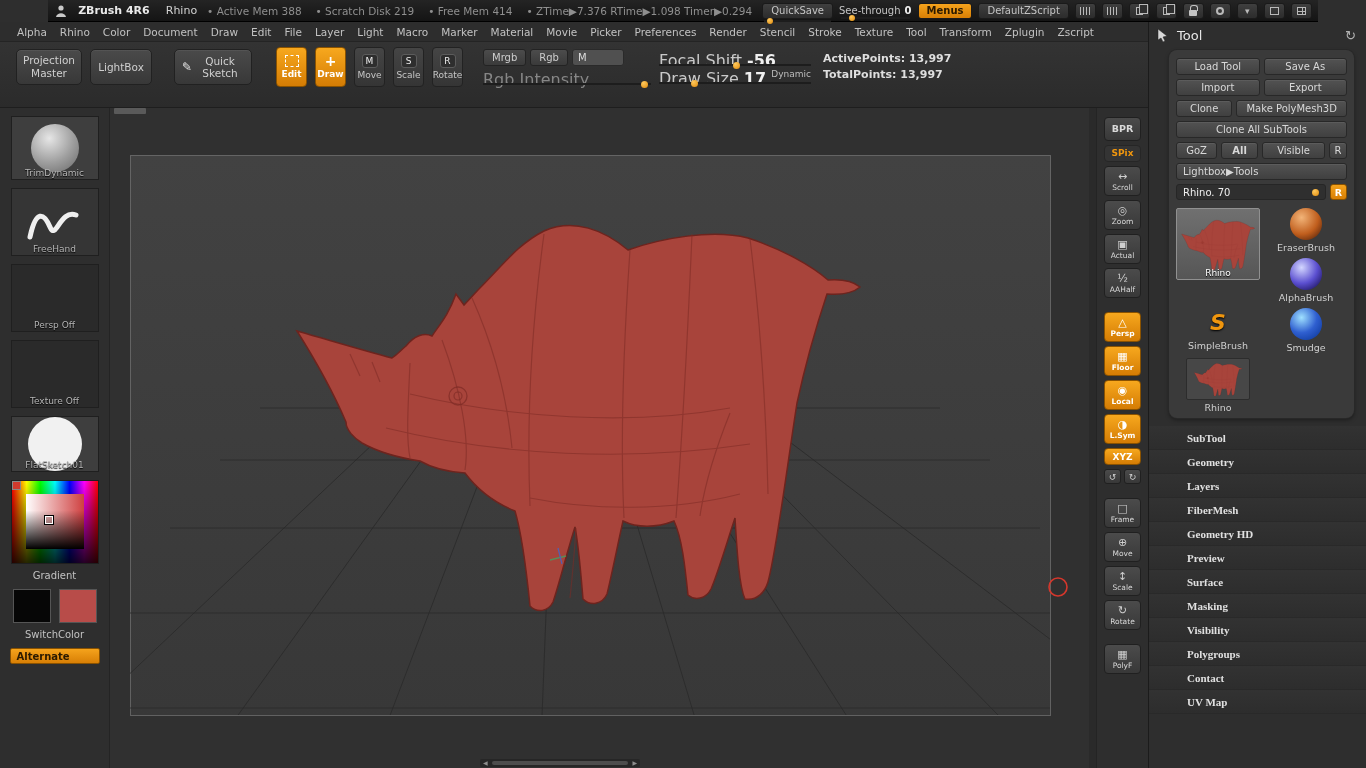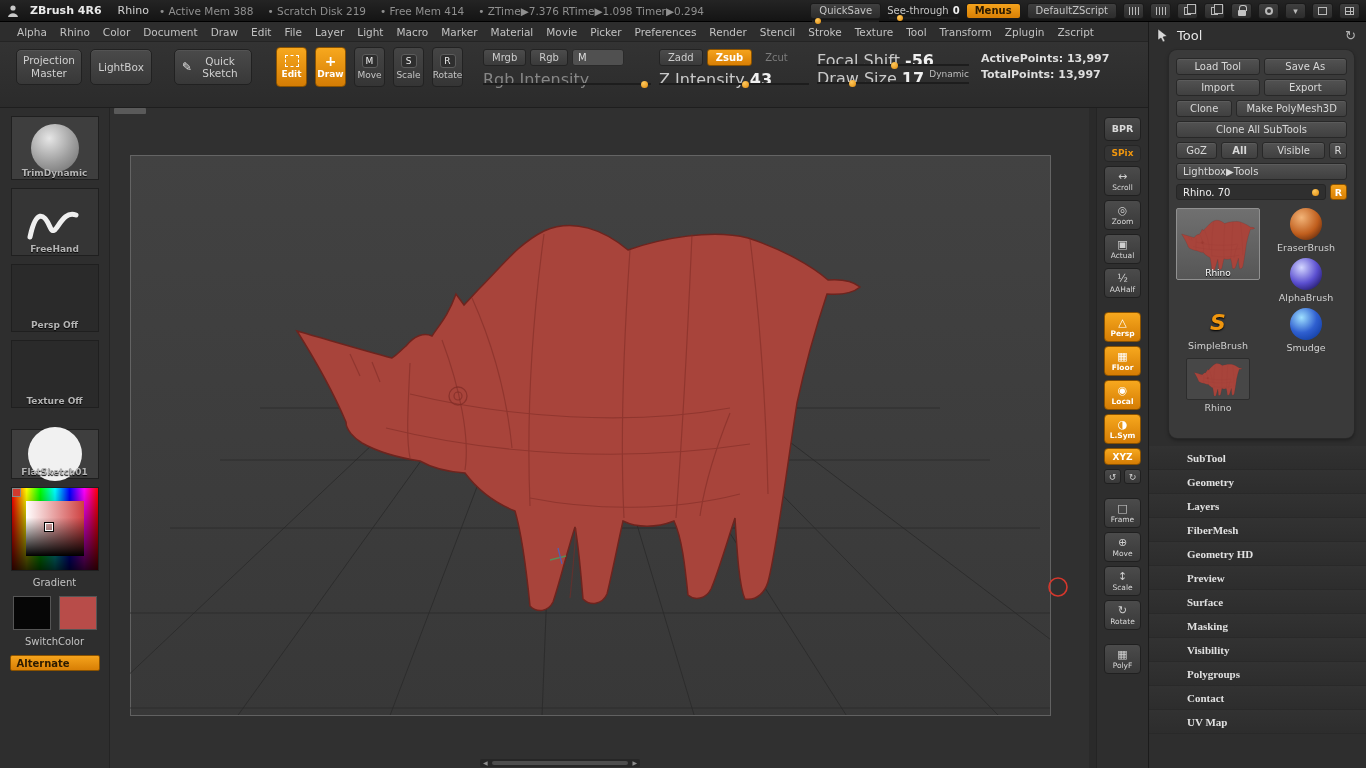--- a/index.html
+++ b/index.html
@@ -1,19 +1,19 @@
 <!DOCTYPE html>
 <html><head>
 <meta charset="utf-8">
 <style>
   * { box-sizing: border-box; margin: 0; padding: 0; }
   html,body { width:1366px; height:768px; overflow:hidden; background:#2e2e2e;
     font-family:"DejaVu Sans","Liberation Sans",sans-serif; font-size:11px; color:#c9c9c9;
     -webkit-font-smoothing:antialiased; }
-  .app { width:1366px; height:768px; display:flex; flex-direction:column; }
+  .app { width:1366px; height:768px; display:flex; flex-direction:column;align-items:center; }
 
   
   .titlebar { height:22px; background:linear-gradient(#242424,#141414); display:flex; align-items:center;
     padding:0 6px; gap:10px; border-bottom:1px solid #000; flex:0 0 22px; }
   .titlebar .app-title { color:#e9e9e9; font-weight:bold; font-size:11px; }
   .titlebar .doc-title { color:#d2d2d2; margin-left:6px; }
   .tb-stats { display:flex; gap:14px; color:#8f8f8f; font-size:10.5px; white-space:nowrap; }
   .tb-right { margin-left:auto; display:flex; align-items:center; gap:6px; }
   .tb-btn { background:linear-gradient(#3f3f3f,#2c2c2c); border:1px solid #1a1a1a; border-radius:3px;
     color:#c4c4c4; font-size:10px; padding:1px 8px; height:16px; display:flex; align-items:center; position:relative; }
@@ -82,29 +82,29 @@
   .points { font-size:11px; font-weight:bold; color:#dedede; line-height:16px; white-space:nowrap; margin-left:4px; }
   .dyn { font-size:9px; color:#bdbdbd; margin-left:auto; }
 
   
   .content-row { display:flex; height:660px; }
 
   
   .left-shelf { width:110px; background:#2e2e2e; border-right:1px solid #242424; padding:8px 0 0;
     display:flex; flex-direction:column; align-items:center; gap:8px; }
   .shelf-thumb { width:88px; position:relative; border:1px solid #1f1f1f; background:#3e3e3e;
-    display:flex; align-items:center; justify-content:center;font-weight:bold; }
+    display:flex; align-items:center; justify-content:center; }
   .shelf-label { position:absolute; bottom:1px; left:0; right:0; text-align:center; font-size:9px; color:#b5b5b5;
     text-shadow:0 1px 1px #000; }
   .t-brush { height:64px; }
   .t-brush .sphere3d { width:48px; height:48px; border-radius:50%;
     background:radial-gradient(circle at 38% 30%, #e6e6e6, #9d9d9d 55%, #757575 88%); }
   .t-stroke { height:68px; background:#353535; }
   .t-dark { height:68px; background:#2a2a2a; }
-  .t-mat { height:50px;margin-top:13px; }
+  .t-mat { height:56px; }
   .t-mat .flatcircle { width:54px; height:54px; border-radius:50%; background:#f1f1f1; }
   .color-picker { width:88px; height:84px; position:relative; border:1px solid #1f1f1f;
     background:linear-gradient(to bottom, rgba(255,255,255,0) 0%, rgba(0,0,0,.85) 100%),
       linear-gradient(to right,#f00,#ff0 17%,#0f0 33%,#0ff 50%,#00f 67%,#f0f 84%,#f00); }
   .sv-square { position:absolute; left:14px; top:13px; right:14px; bottom:14px;
     background:linear-gradient(to top, #000, rgba(0,0,0,0) 70%), linear-gradient(to right,#fff,#cf4040); }
   .sv-cursor { position:absolute; left:34%; top:40%; width:8px; height:8px; border:1px solid #fff;
     box-shadow:0 0 0 1px #000; }
   .picker-corner { position:absolute; left:0; top:0; width:9px; height:9px; background:#d03a2e; border:1px solid #888; }
   .shelf-text { font-size:10px; color:#c2c2c2; margin-top:-2px; }
@@ -142,21 +142,21 @@
   .rsb-mini-row { display:flex; gap:3px; }
   .rsb-mini { width:17px; height:15px; background:linear-gradient(#4b4b4b,#383838); border:1px solid #202020;
     border-radius:3px; color:#cfcfcf; font-size:9px; display:flex; align-items:center; justify-content:center; }
   .strip-gap { height:6px; }
 
   
   .tool-panel { width:218px; height:746px; background:#2e2e2e; border-left:1px solid #1b1b1b; overflow:hidden; }
   .panel-header { height:26px; display:flex; align-items:center; padding:0 10px 0 8px; gap:8px; }
   .panel-title { font-size:13px; color:#e6e6e6; }
   .refresh { margin-left:auto; color:#b0b0b0; font-size:13px; }
-  .palette { margin:2px 12px 6px 20px; background:#3a3a3a; border-radius:8px; padding:8px 7px 25px;
+  .palette { margin:2px 12px 6px 20px; background:#3a3a3a; border-radius:8px; padding:8px 7px 5px;
     box-shadow:0 0 0 1px #282828, 0 2px 4px rgba(0,0,0,.4); }
   .p-row { display:flex; gap:4px; margin-bottom:4px; }
   .p-btn { flex:1; height:17px; background:linear-gradient(#525252,#404040); border:1px solid #282828;
     border-radius:3px; color:#d8d8d8; font-size:10px; display:flex; align-items:center; justify-content:center;
     white-space:nowrap; box-shadow:inset 0 1px 0 rgba(255,255,255,.06); }
   .p-btn.left { justify-content:flex-start; padding-left:6px; }
   .p-btn.fix-r { flex:0 0 18px; }
   .p-btn.goz { flex:0.9; } .p-btn.all { flex:0.8;font-weight:bold; } .p-btn.vis { flex:1.4; }
   .p-slider { position:relative; height:16px; background:#2f2f2f; border:1px solid #262626; border-radius:3px;
     display:flex; align-items:center; padding:0 6px; color:#f0f0f0; font-size:10px; flex:1; }
@@ -315,33 +315,20 @@
             <span class="sm-btn">Rgb</span>
             <span class="m-field">M</span>
           </div>
           <div class="hslider">
             <span class="lab dim">Rgb Intensity</span>
             <span class="track">
                 <i style="left:94%"></i>
               </span>
           </div>
         </div>
-        <div class="ctrl-group" style="width:150px;">
-          <div class="ctrl-row">
-            <span class="sm-btn">Zadd</span>
-            <span class="sm-btn orange">Zsub</span>
-            <span class="sm-btn dim">Zcut</span>
-          </div>
-          <div class="hslider">
-            <span class="lab"><span>Z Intensity</span>&nbsp;<b>43</b></span>
-            <span class="track">
-                <i style="left:55%"></i>
-              </span>
-          </div>
-        </div>
         <div class="ctrl-group" style="width:152px;">
           <div class="hslider">
             <span class="lab"><span>Focal Shift</span>&nbsp;<b>-56</b></span>
             <span class="track">
                 <i style="left:49%"></i>
               </span>
           </div>
           <div class="hslider">
             <span class="lab"><span>Draw Size</span>&nbsp;<b>17</b></span>
             <span class="dyn">Dynamic</span>

